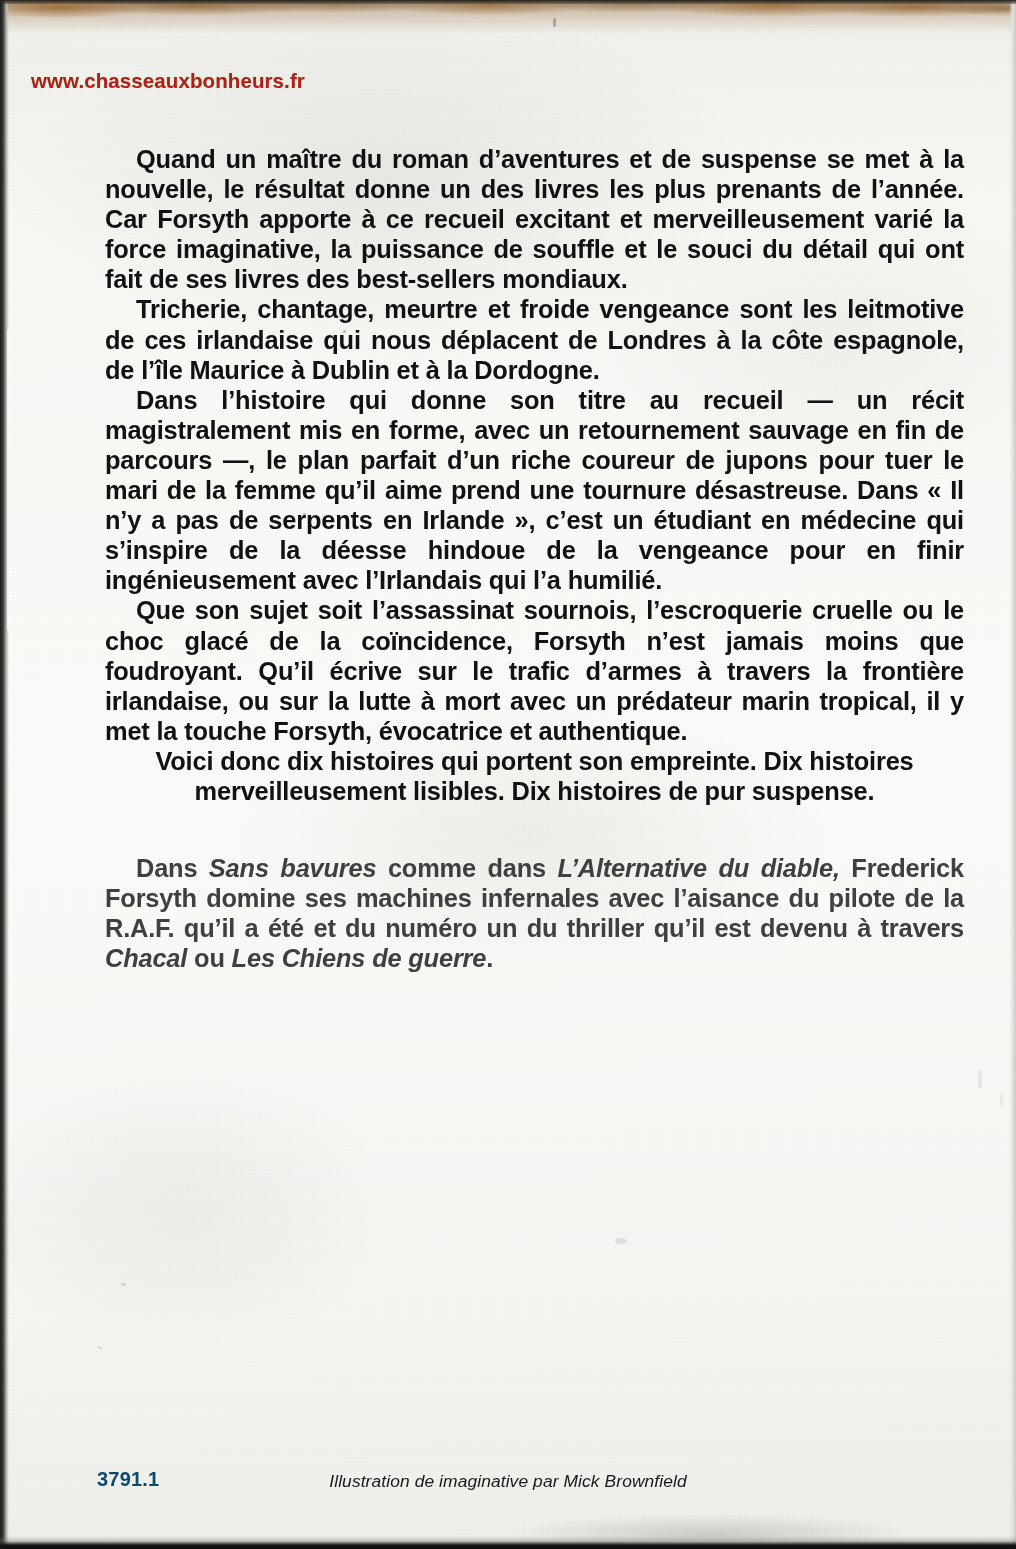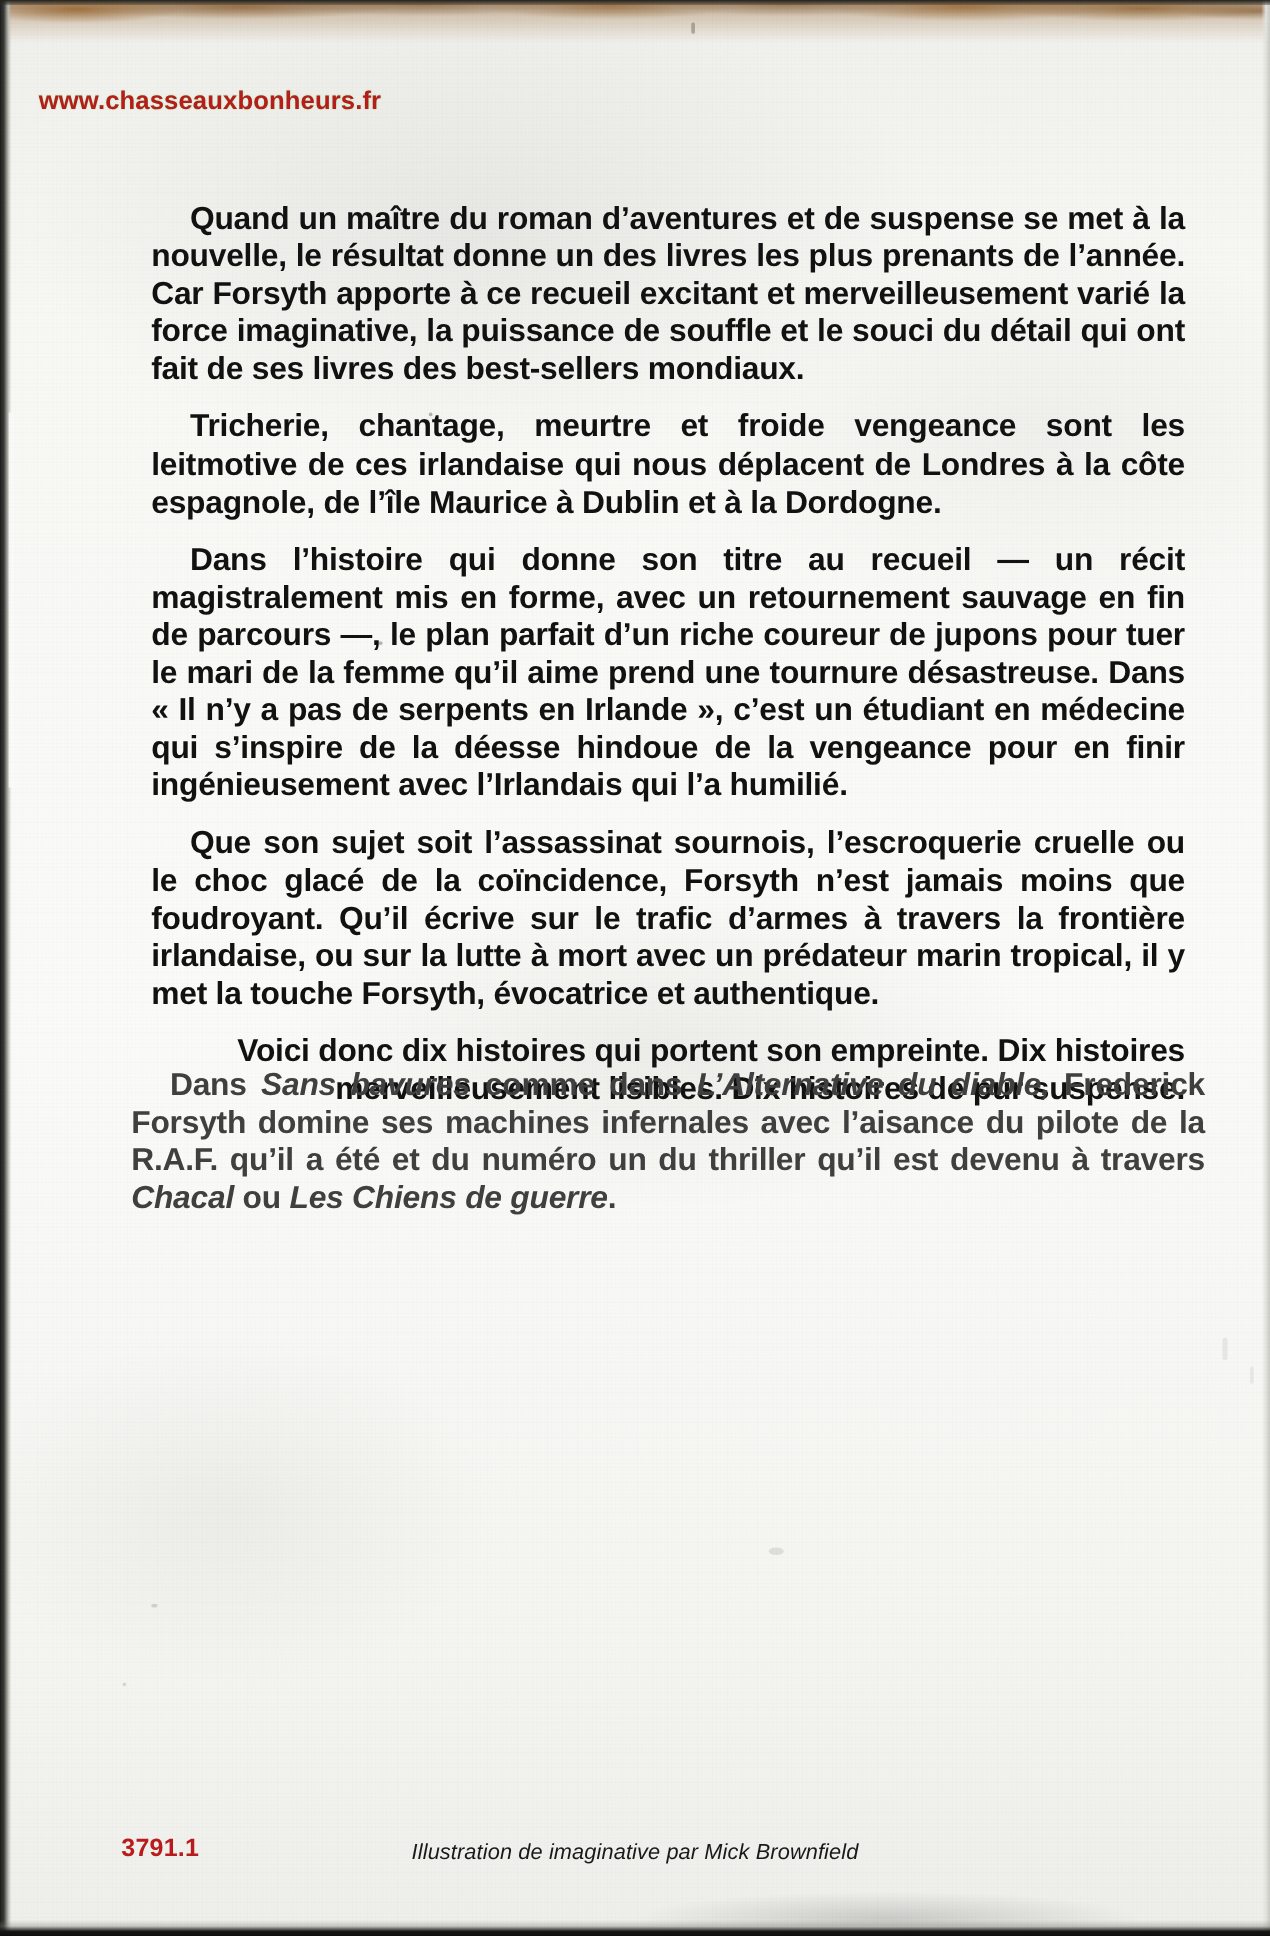--- a/index.html
+++ b/index.html
@@ -101,27 +101,27 @@
     text-align: justify;
     color: #121212;
     font-weight: 700;
     font-size: 25.4px;
     line-height: 30.1px;
     letter-spacing: -0.18px;
     font-stretch: condensed;
     -webkit-font-smoothing: antialiased;
   }
   #blurb p {
-    margin: 16px;
+    margin: 0;
     text-indent: 31px;
     text-align: justify;
     text-justify: inter-word;
   }
   #blurb p.noindent { text-indent: 0; }
-  #blurb p:last-child { text-align: right; }
+  #blurb p:last-child { text-align: center; }
 
   
   #credit {
     position: absolute;
     left: 105px; top: 853px;
     width: 859px;
     color: #404040;
     font-weight: 700;
     font-size: 25.4px;
     line-height: 30.1px;
@@ -130,21 +130,21 @@
     text-align: justify;
   }
   #credit .ti { font-style: italic; }
 
   
   #footer-code {
     position: absolute;
     left: 97px; top: 1468px;
     font-size: 20px;
     font-weight: 700;
-    color: #b91c1c;
+    color: #0c4a6e;
     letter-spacing: 0.2px;
   }
   #footer-credit {
     position: absolute;
     left: 0; top: 1471px;
     width: 1016px;
     text-align: center;
     font-size: 17.4px;
     font-style: italic;
     font-weight: 400;

